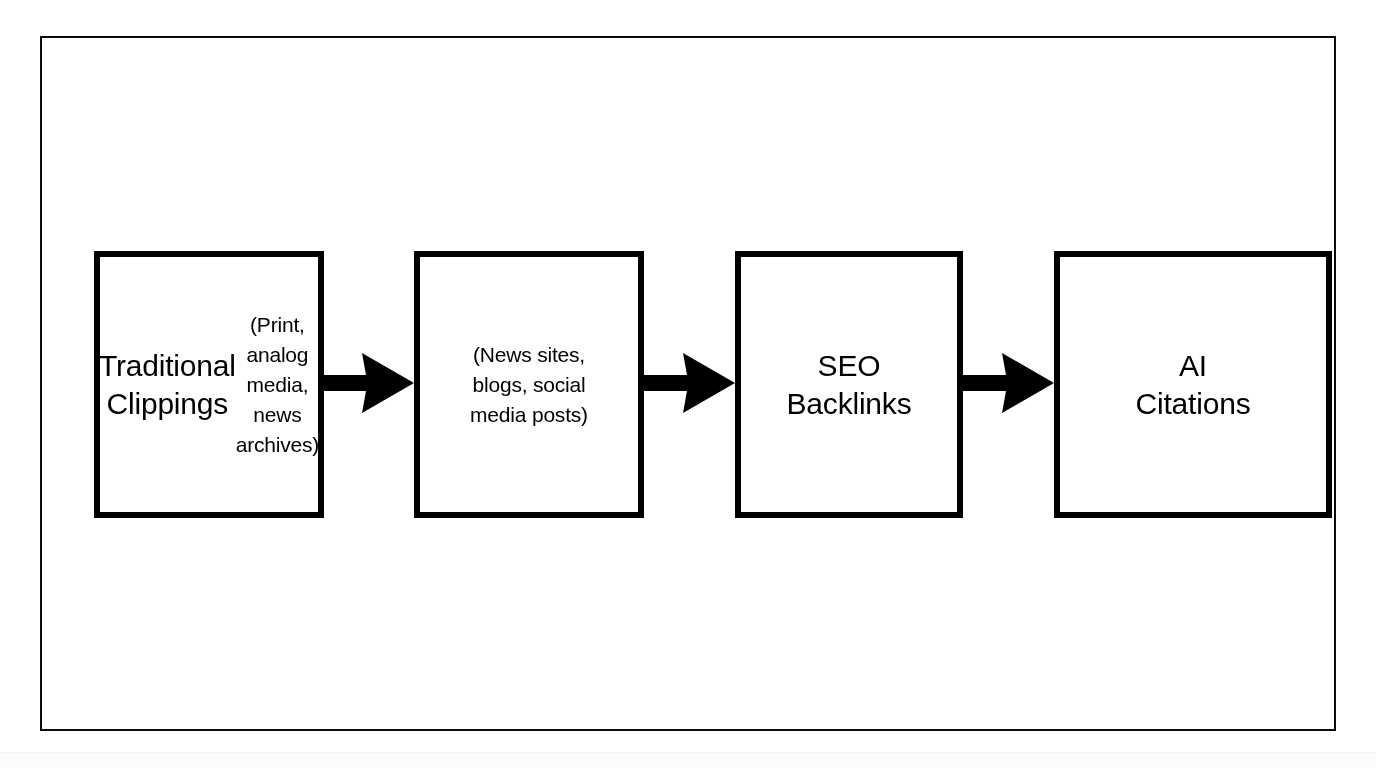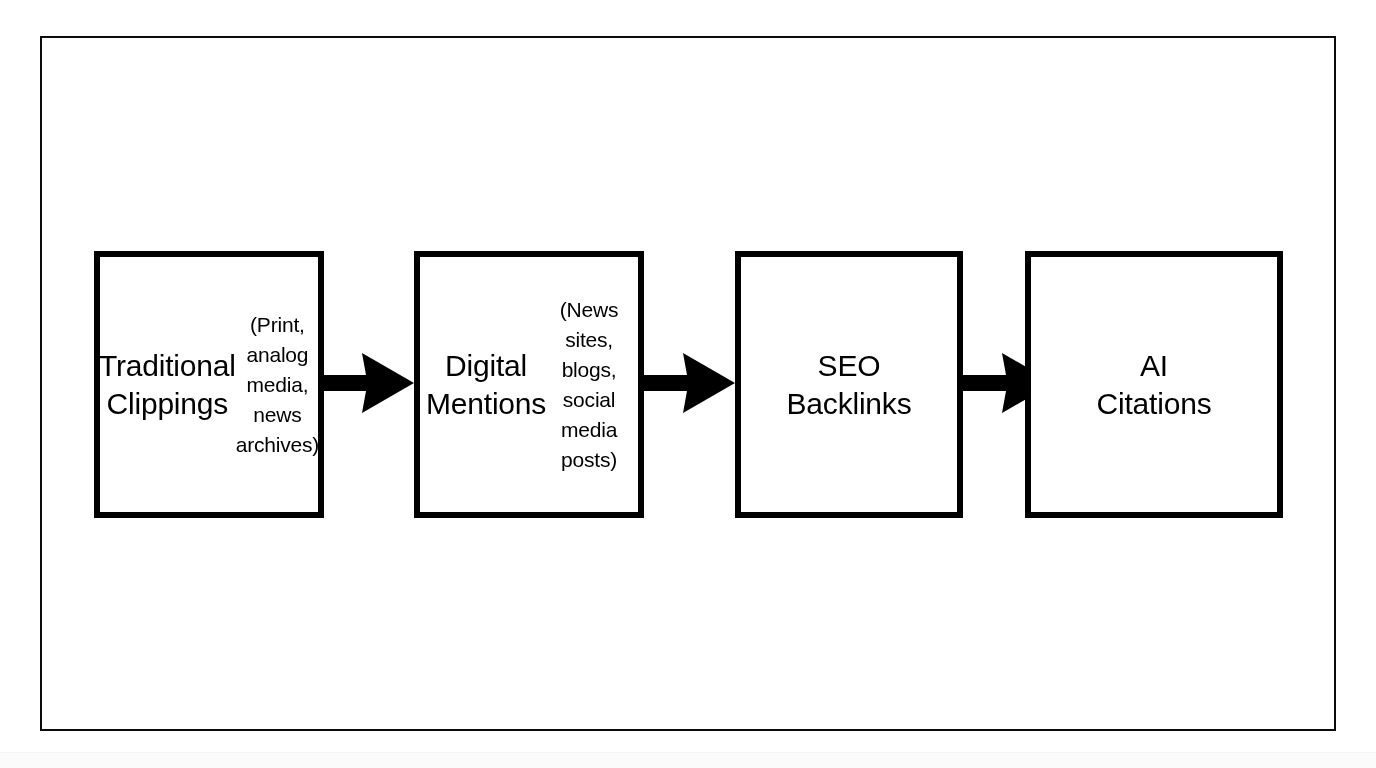--- a/index.html
+++ b/index.html
@@ -57,21 +57,21 @@
     background: #ffffff;
     display: flex;
     flex-direction: row;
     align-items: center;
     justify-content: center;
     padding: 0 6px;
   }
   #stage-box-0 { left: 94px;   width: 230px; }
   #stage-box-1 { left: 414px;  width: 230px; }
   #stage-box-2 { left: 735px;  width: 228px; }
-  #stage-box-3 { left: 1025px; width: 258px; }
+  #stage-box-3 { left: 1054px; width: 278px; }
 
   .stage-title {
     font-size: 30px;
     line-height: 38px;
     color: #000000;
     text-align: center;
     white-space: pre-line;
     letter-spacing: -0.2px;
     font-weight: 400;
   }
@@ -117,22 +117,20 @@
 archives)</div>
   </div>
 
   <div class="flow-arrow" id="flow-arrow-0">
     <svg viewBox="0 0 96 66" preserveAspectRatio="none" aria-hidden="true">
       <path d="M0 25 L48 25 L44 3 L96 33 L44 63 L48 41 L0 41 Z" fill="#000000"></path>
     </svg>
   </div>
 
   <div class="stage-box" id="stage-box-1">
-    <div class="stage-title">Digital
-Mentions</div>
     <div class="stage-detail">(News sites,
 blogs, social
 media posts)</div>
   </div>
 
   <div class="flow-arrow" id="flow-arrow-1">
     <svg viewBox="0 0 96 66" preserveAspectRatio="none" aria-hidden="true">
       <path d="M0 25 L48 25 L44 3 L96 33 L44 63 L48 41 L0 41 Z" fill="#000000"></path>
     </svg>
   </div>

